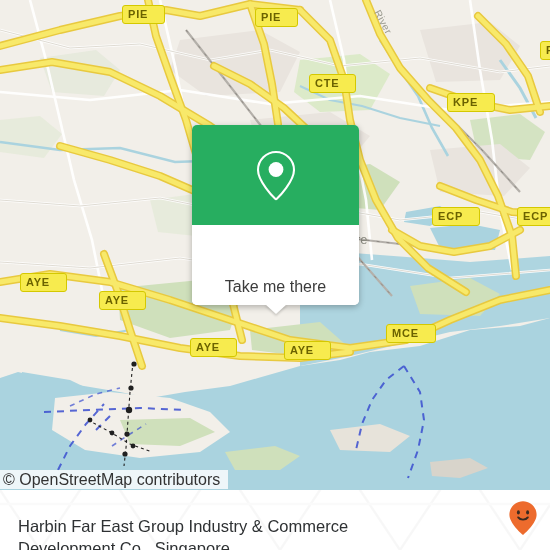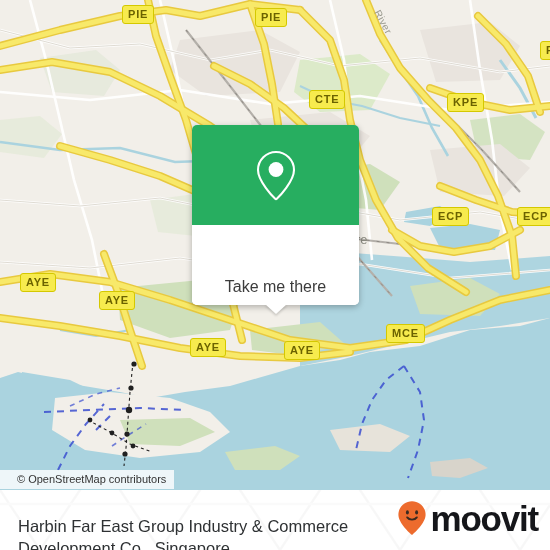--- a/index.html
+++ b/index.html
@@ -22,21 +22,21 @@
   .shield{
     position:absolute;
     background:#f7eb4e;
     border:1.5px solid #d4c800;
     border-radius:3px;
     color:#6b6200;
     font-size:11px;
     font-weight:bold;
     letter-spacing:.8px;
     line-height:14px;
-    padding:1px 5px 2px 5px;
+    padding:1px 16px 2px 5px;
     text-align:center;
     white-space:nowrap;
     font-family:"Liberation Sans", sans-serif;
     box-sizing:border-box;
   }
 
   
   .river-label{
     position:absolute;
     color:#9a9a8f;
@@ -93,23 +93,23 @@
     z-index:1;
     filter:drop-shadow(0 2px 1px rgba(0,0,0,.16));
   }
 
   
   .attrib{
     position:absolute;
     left:0;top:470px;
     background:rgba(255,255,255,.80);
     color:#333333;
-    font-size:11px;
+    font-size:16px;
     line-height:19px;
-    padding:0 8px 0 17px;
+    padding:0 8px 0 3px;
     font-family:"Liberation Sans", sans-serif;
     white-space:nowrap;
   }
 
   
   .footer{
     position:absolute;
     left:0;top:490px;width:550px;height:60px;
     background:#ffffff;
     overflow:hidden;
@@ -281,21 +281,21 @@
         <circle cx="112" cy="433" r="2.4"></circle>
         <circle cx="133" cy="446" r="2.4"></circle>
       </g>
 
       <rect x="0" y="0" width="550" height="490" fill="none"></rect>
     </svg>
 
     <div>
       <div class="shield" style="left:122px;top:5px;">PIE</div>
       <div class="shield" style="left:255px;top:8px;">PIE</div>
-      <div class="shield" style="left:309px;top:74px;margin-top:16px;">CTE</div>
+      <div class="shield" style="left:309px;top:74px;">CTE</div>
       <div class="shield" style="left:447px;top:93px;">KPE</div>
       <div class="shield" style="left:432px;top:207px;">ECP</div>
       <div class="shield" style="left:517px;top:207px;">ECP</div>
       <div class="shield" style="left:20px;top:273px;">AYE</div>
       <div class="shield" style="left:99px;top:291px;">AYE</div>
       <div class="shield" style="left:190px;top:338px;">AYE</div>
       <div class="shield" style="left:284px;top:341px;">AYE</div>
       <div class="shield" style="left:386px;top:324px;">MCE</div>
       <div class="shield" style="left:540px;top:41px;">P</div>
     </div>
@@ -334,16 +334,15 @@
   <div class="footer-title">Harbin Far East Group Industry &amp; Commerce Development Co., Singapore</div>
 
   <div class="brand">
     <svg class="brand-mark" viewBox="0 0 30 36">
       <path d="M15 1.2 C7.4 1.2 1.4 7.2 1.4 14.8 C1.4 23 12.8 33.2 14.3 34.5 C14.7 34.9 15.3 34.9 15.7 34.5
                C17.2 33.2 28.6 23 28.6 14.8 C28.6 7.2 22.6 1.2 15 1.2 Z" fill="#ED6B2D"></path>
       <ellipse cx="10.4" cy="12.4" rx="1.5" ry="2.1" fill="#3b2a20"></ellipse>
       <ellipse cx="19.6" cy="12.4" rx="1.5" ry="2.1" fill="#3b2a20"></ellipse>
       <path d="M10.2 17.4 C12.2 20.4 17.8 20.4 19.8 17.4" fill="none" stroke="#3b2a20" stroke-width="1.9" stroke-linecap="round"></path>
     </svg>
-    <span class="brand-word">moovit</span>
   </div>
 
 </div>
 
 </body></html>

